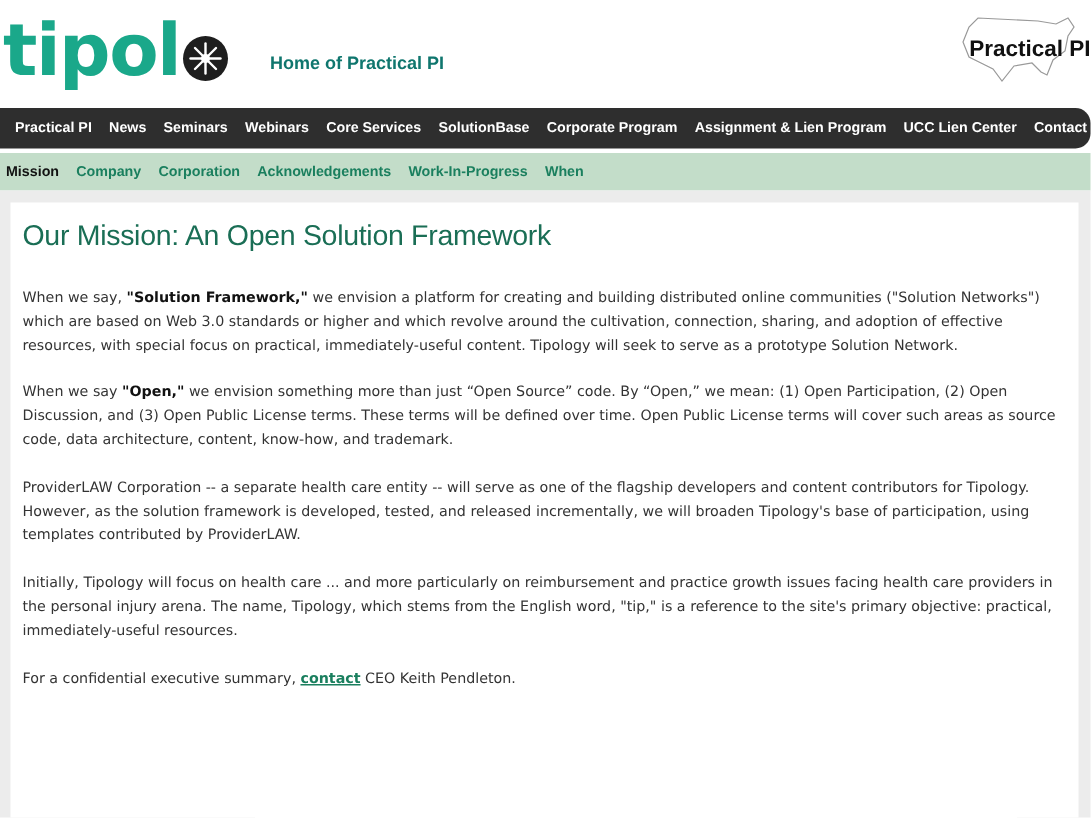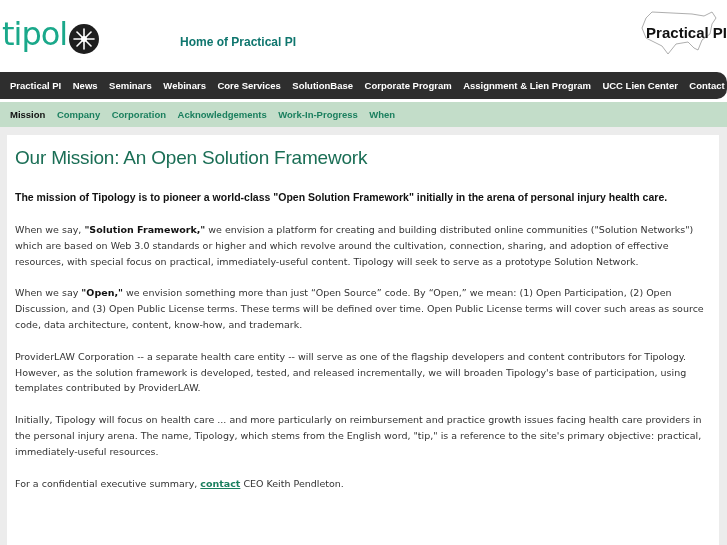--- a/index.html
+++ b/index.html
@@ -1,27 +1,27 @@
 <!DOCTYPE html>
 <html><head>
 <meta charset="utf-8">
 <style>
   * { box-sizing: border-box; margin: 0; padding: 0; }
   html, body { width: 727px; height: 545px; overflow: hidden; background: #ffffff; font-family: "Liberation Sans", sans-serif; }
   .header { position: relative; height: 72px; background: #fff; }
-  .logo { position: absolute; left: 2px; top: 6px; font-family: "DejaVu Sans", sans-serif; font-weight: normal; font-size: 32px; color: #1aa88a; letter-spacing: -1px; line-height: 56px; display: flex; align-items: center; text-align: center; }
+  .logo { position: absolute; left: 2px; top: 6px; font-family: "DejaVu Sans", sans-serif; font-weight: bold; font-size: 48px; color: #1aa88a; letter-spacing: -1px; line-height: 56px; display: flex; align-items: center; text-align: center; }
   .logo .star { display: inline-block; width: 30px; height: 30px; border-radius: 50%; background: #1e1e1e; margin: 10px 2px 0 2px; position: relative; }
   .logo .star svg { position: absolute; left: 0; top: 0; }
   .tagline { position: absolute; left: 180px; top: 35px; font-size: 12px; font-weight: bold; color: #0f766e; }
   .brand { position: absolute; right: 0; top: 8px; width: 95px; height: 50px; }
   .brand svg { position: absolute; left: 0; top: 0; }
   .brand-text { position: absolute; right: 0; top: 16px; font-weight: bold; font-size: 15px; color: #111; }
   .topnav { position: absolute; left: 0; top: 72px; width: 727px; height: 27px; background: #2e2e2e; border-radius: 0 10px 10px 0; display: flex; align-items: center; padding-left: 10px; }
   .topnav a { color: #fff; font-size: 9.5px; font-weight: bold; text-decoration: none; margin-right: 11.5px; white-space: nowrap; }
-  .subnav { position: absolute; left: 0; top: 102px; width: 727px; height: 25px; background: #c3ddc9; display: flex; align-items: center; padding-left: 10px; }
+  .subnav { position: absolute; left: 0; top: 102px; width: 727px; height: 25px; background: #c3ddc9; display: flex; align-items: center; padding-left: 4px; }
   .subnav a { color: #1a7f5e; font-size: 9.5px; font-weight: bold; text-decoration: none; margin-right: 11.5px; white-space: nowrap; }
   .subnav a.active { color: #111; }
   .page { position: absolute; left: 0; top: 127px; width: 727px; height: 418px; background: #ececec; }
   .content { position: absolute; left: 7px; top: 8px; width: 712px; height: 410px; background: #fff; padding: 12px 8px; }
   h1 { font-family: "Liberation Sans", sans-serif; font-size: 19px; font-weight: normal; color: #1a6e55; margin-bottom: 22px; letter-spacing: -0.2px; }
   .lead { font-size: 10.5px; font-weight: bold; color: #111; margin-bottom: 19px; }
   p.body { font-family: "DejaVu Sans", sans-serif; font-size: 9.5px; line-height: 15.8px; color: #333; margin-bottom: 16px; }
   p.body b { color: #111; }
   p.body a { color: #1a7f5e; font-weight: bold; }
 </style>
@@ -70,21 +70,20 @@
   <a href="#">Company</a>
   <a href="#">Corporation</a>
   <a href="#">Acknowledgements</a>
   <a href="#">Work-In-Progress</a>
   <a href="#">When</a>
 </nav>
 
 <div class="page">
   <div class="content">
     <h1>Our Mission: An Open Solution Framework</h1>
-    <div class="lead">The mission of Tipology is to pioneer a world-class "Open Solution Framework" initially in the arena of personal injury health care.</div>
     <p class="body">
       <span>When we say, </span><b>"Solution Framework,"</b><span> we envision a platform for creating and building distributed online communities ("Solution Networks") which are based on Web 3.0 standards or higher and which revolve around the cultivation, connection, sharing, and adoption of effective resources, with special focus on practical, immediately-useful content.  Tipology will seek to serve as a prototype Solution Network.</span>
     </p>
     <p class="body">
       <span>When we say </span><b>"Open,"</b><span> we envision something more than just “Open Source” code.  By “Open,” we mean:  (1) Open Participation, (2) Open Discussion, and (3) Open Public License terms.  These terms will be defined over time.  Open Public License terms will cover such areas as source code, data architecture, content, know-how, and trademark.</span>
     </p>
     <p class="body">ProviderLAW Corporation -- a separate health care entity -- will serve as one of the flagship developers and content contributors for Tipology.  However, as the solution framework is developed, tested, and released incrementally, we will broaden Tipology's base of participation, using templates contributed by ProviderLAW.</p>
     <p class="body">Initially, Tipology will focus on health care ... and more particularly on reimbursement and practice growth issues facing health care providers in the personal injury arena.  The name, Tipology, which stems from the English word, "tip," is a reference to the site's primary objective:  practical, immediately-useful resources.</p>
     <p class="body">
       <span>For a confidential executive summary, </span><a href="#">contact</a><span> CEO Keith Pendleton.</span>

